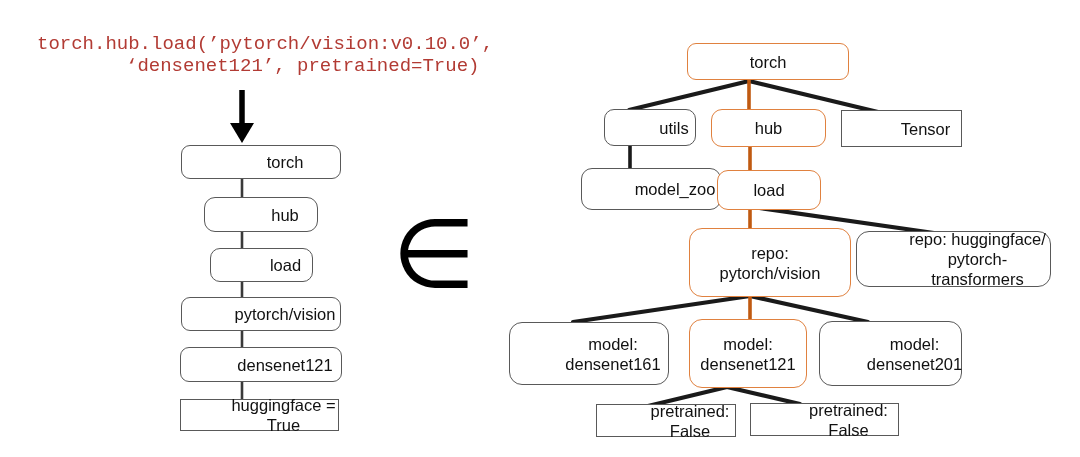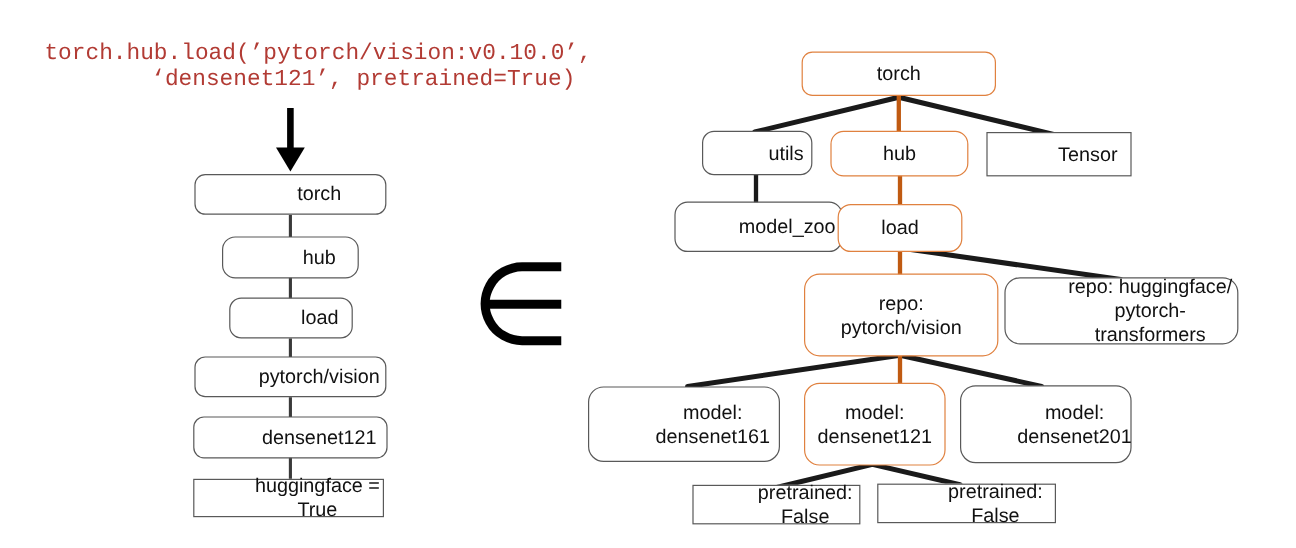--- a/index.html
+++ b/index.html
@@ -17,21 +17,21 @@
   .edge-black{stroke:var(--c-edge-black,#1a1a1a);stroke-width:4.2;stroke-linecap:round;fill:none;}
   .edge-black.thin{stroke-width:3.6;}
   .edge-orange{stroke:var(--c-highlight-edge,#c05a11);stroke-width:3.6;fill:none;}
   .chain-link{stroke:#3a3a3a;stroke-width:2.6;fill:none;}
   .arrow-stem{stroke:#000;stroke-width:5.5;fill:none;}
   .arrow-head{fill:#000;}
 
   
   .node{position:absolute;z-index:2;background:#fff;box-sizing:border-box;
         display:flex;flex-direction:column;align-items:center;justify-content:center;
-        color:#111;font-size:16.5px;line-height:20px;text-align:center;}
+        color:#111;font-size:16.5px;line-height:20px;text-align:center;margin-left:19px;}
   .node.gray{border:1.8px solid var(--c-node-border,#595959);padding-left:48px;}
   .node.orange{border:1.9px solid var(--c-highlight-border,#e0813f);}
   .node.square{border-radius:0;border-width:1.6px;}
 
   
   .element-of{position:absolute;left:390px;top:203px;width:88px;height:102px;z-index:2;
               display:flex;align-items:center;justify-content:center;
               font-family:"DejaVu Sans",sans-serif;font-size:96px;color:#000;font-weight:400;}
 </style>
 </head>

